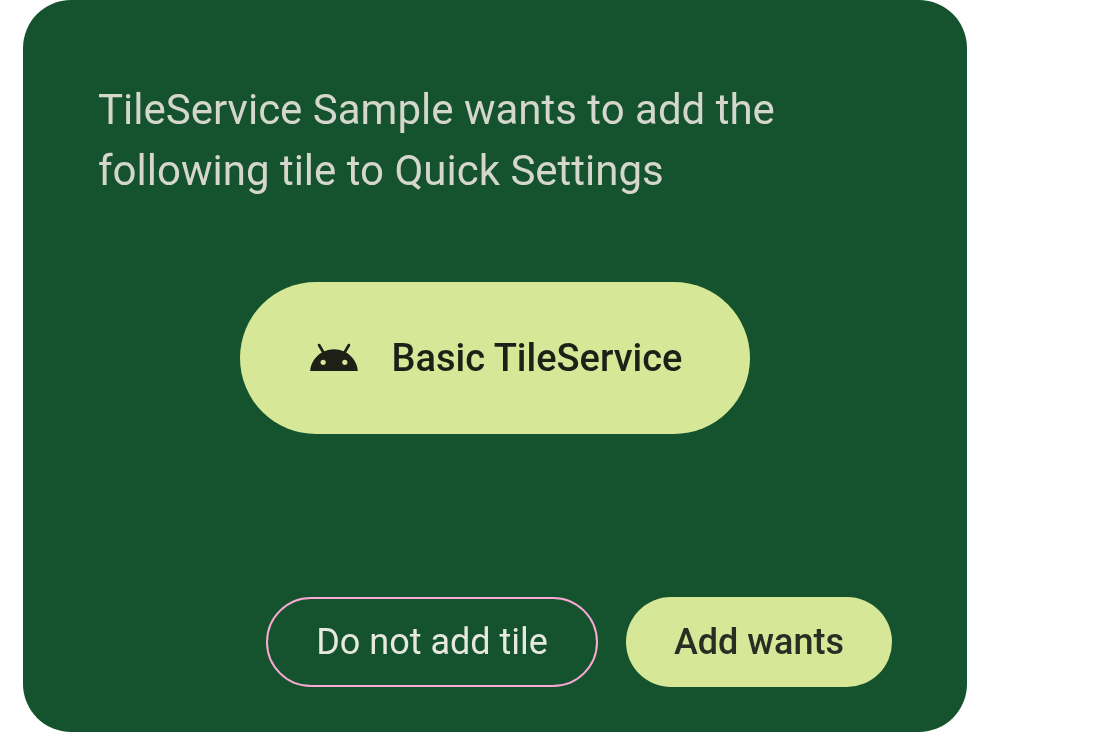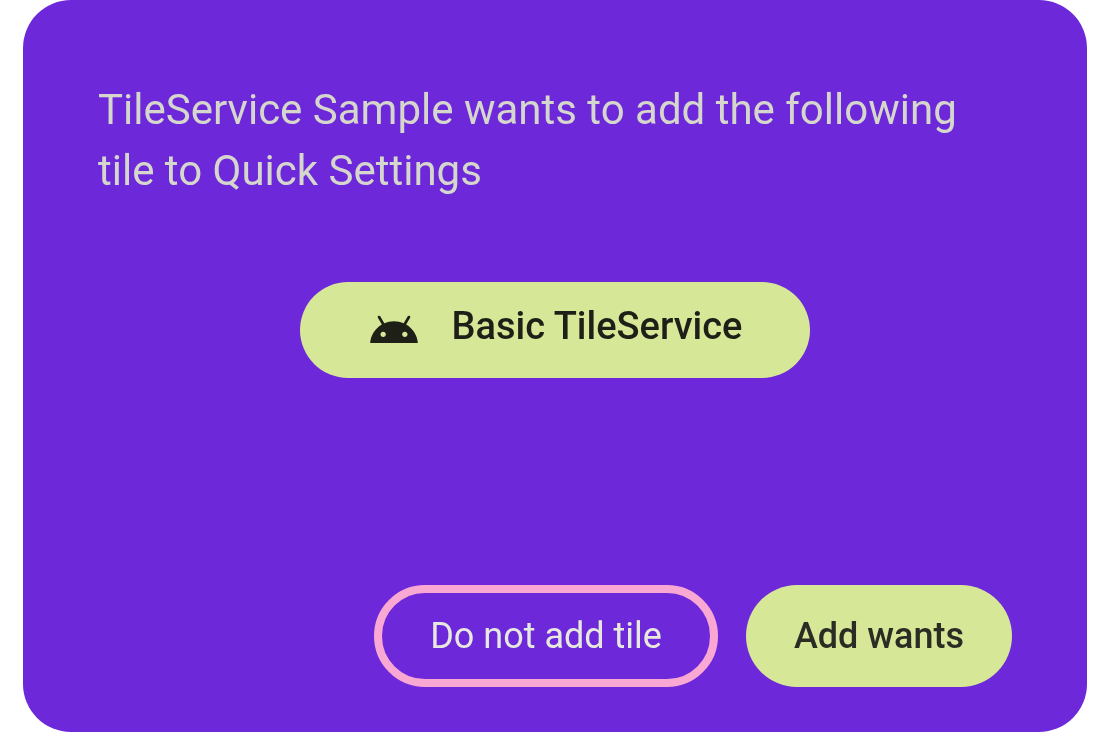--- a/index.html
+++ b/index.html
@@ -13,23 +13,23 @@
       height: 750px;
       background: #ffffff;
       font-family: 'Roboto', -apple-system, BlinkMacSystemFont, sans-serif;
       display: flex;
       align-items: flex-start;
       justify-content: flex-start;
       padding: 0;
     }
     
     .dialog {
-      width: 1064px;
+      width: 944px;
       height: 732px;
-      background: #6d28d9;
+      background: #14532d;
       border-radius: 48px;
       margin: 0 23px;
       padding: 80px 75px 45px 75px;
       display: flex;
       flex-direction: column;
       position: relative;
     }
     
     .dialog-title {
       color: #d6d7cc;
@@ -41,23 +41,23 @@
     
     .tile-preview-container {
       display: flex;
       justify-content: center;
       margin-bottom: 140px;
     }
     
     .tile-preview {
       background: #d6e898;
       border-radius: 100px;
-      padding: 22px 68px;
+      padding: 50px 68px;
       display: flex;
-      align-items: flex-start;
+      align-items: center;
       gap: 32px;
     }
     
     .tile-icon {
       width: 52px;
       height: 52px;
       display: flex;
       align-items: center;
       justify-content: center;
     }
@@ -88,21 +88,21 @@
       font-weight: 400;
       padding: 22px 48px;
       cursor: pointer;
       border: none;
       font-family: inherit;
     }
     
     .btn-outline {
       background: transparent;
       color: #e8e9de;
-      border: 8px solid #f9a8d4;
+      border: 2px solid #f9a8d4;
     }
     
     .btn-filled {
       background: #d6e898;
       color: #2b2d24;
       font-weight: 500;
     }
   </style>
 </head>
 <body>

